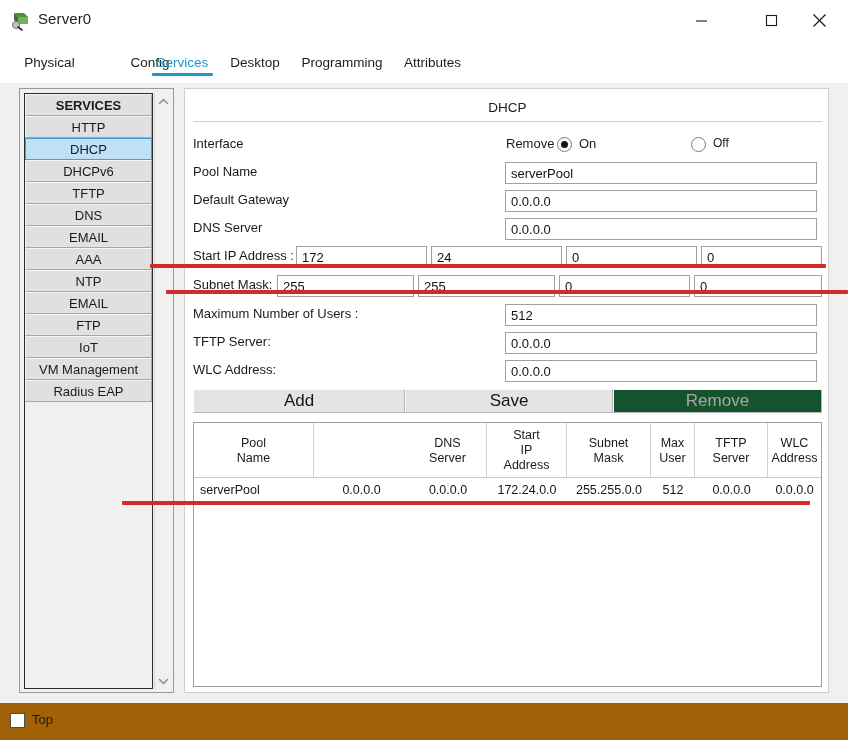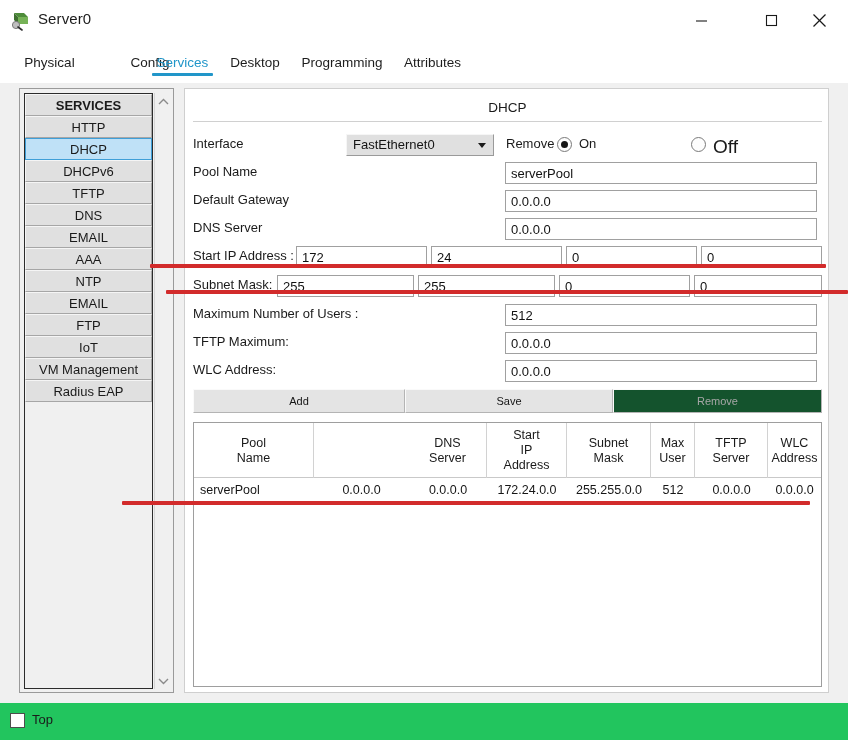--- a/index.html
+++ b/index.html
@@ -158,29 +158,29 @@
     position:absolute;top:3px;width:15px;height:15px;border-radius:50%;
     border:1px solid #7a7a7a;background:#fdfdfd;box-sizing:border-box;
   }
   .radio .dot{
     position:absolute;left:3px;top:3px;width:7px;height:7px;border-radius:50%;
     background:#151515;
   }
   #radio-on{left:372px;}
   #radio-off{left:506px;}
   #lbl-on{position:absolute;left:394px;top:2px;font-size:13px;}
-  #lbl-off{position:absolute;left:528px;top:2px;font-size:19px;}
+  #lbl-off{position:absolute;left:528px;top:2px;font-size:12px;}
 
   
   .btn{
     position:absolute;top:0;height:24px;box-sizing:border-box;
     background:#e4e4e4;border:1px solid #b4b4b4;
     border-top-color:#fafafa;border-left-color:#fafafa;
     display:flex;align-items:center;justify-content:center;
-    font-size:11px;color:#151515;
+    font-size:17px;color:#151515;
   }
   .btn.disabled{color:#a7a7a7;background:#14532d;}
 
   
   #pool-table{
     position:absolute;left:8px;top:333px;width:629px;height:265px;
     border:1px solid #9e9e9e;box-sizing:border-box;background:#ffffff;
   }
   #thead{
     position:absolute;left:0;top:0;width:627px;height:55px;
@@ -202,21 +202,21 @@
     position:absolute;top:0;height:24px;
     display:flex;align-items:center;
     font-size:12.5px;color:#161616;
   }
   .td.ctr{justify-content:center;}
   .td.lft{justify-content:flex-start;padding-left:6px;}
 
   
   #bottombar{
     position:absolute;left:0;top:703px;width:848px;height:37px;
-    background:#22c55e;
+    background:#a16207;
   }
   #top-check{
     position:absolute;left:10px;top:10px;width:15px;height:15px;
     border:1px solid #4d4d4d;background:#ffffff;box-sizing:border-box;
   }
   #top-label{
     position:absolute;left:32px;top:9px;font-size:13px;color:#1a1a1a;
   }
 
   
@@ -343,24 +343,20 @@
       </div>
     </div>
   </div>
 
   <div id="main-panel">
     <div id="dhcp-title">DHCP</div>
     <div id="title-rule"></div>
 
     <div class="frow" style="top:45px">
       <div class="flabel">Interface</div>
-      <div id="iface-combo">
-        <span id="iface-value">FastEthernet0</span>
-        <span id="iface-arrow"></span>
-      </div>
       <div id="svc-label">Remove</div>
       <div class="radio" id="radio-on">
           <span class="dot"></span>
         </div>
       <div id="lbl-on">On</div>
       <div class="radio" id="radio-off"></div>
       <div id="lbl-off">Off</div>
     </div>
 
     <div class="frow" style="top:73px">
@@ -393,21 +389,21 @@
       <input class="fin" style="left: 374px; width: 131px;" value="0">
       <input class="fin" style="left: 509px; width: 128px;" value="0">
     </div>
 
     <div class="frow" style="top:215px">
       <div class="flabel">Maximum Number of Users :</div>
       <input class="fin" style="left: 320px; width: 312px;" value="512">
     </div>
 
     <div class="frow" style="top:243px">
-      <div class="flabel">TFTP Maximum:</div>
+      <div class="flabel">TFTP Server:</div>
       <input class="fin" style="left: 320px; width: 312px;" value="0.0.0.0">
     </div>
 
     <div class="frow" style="top:271px">
       <div class="flabel">WLC Address:</div>
       <input class="fin" style="left: 320px; width: 312px;" value="0.0.0.0">
     </div>
 
     <div class="frow" style="top:300px;height:24px">
       <div class="btn" style="left:8px;width:212px">

